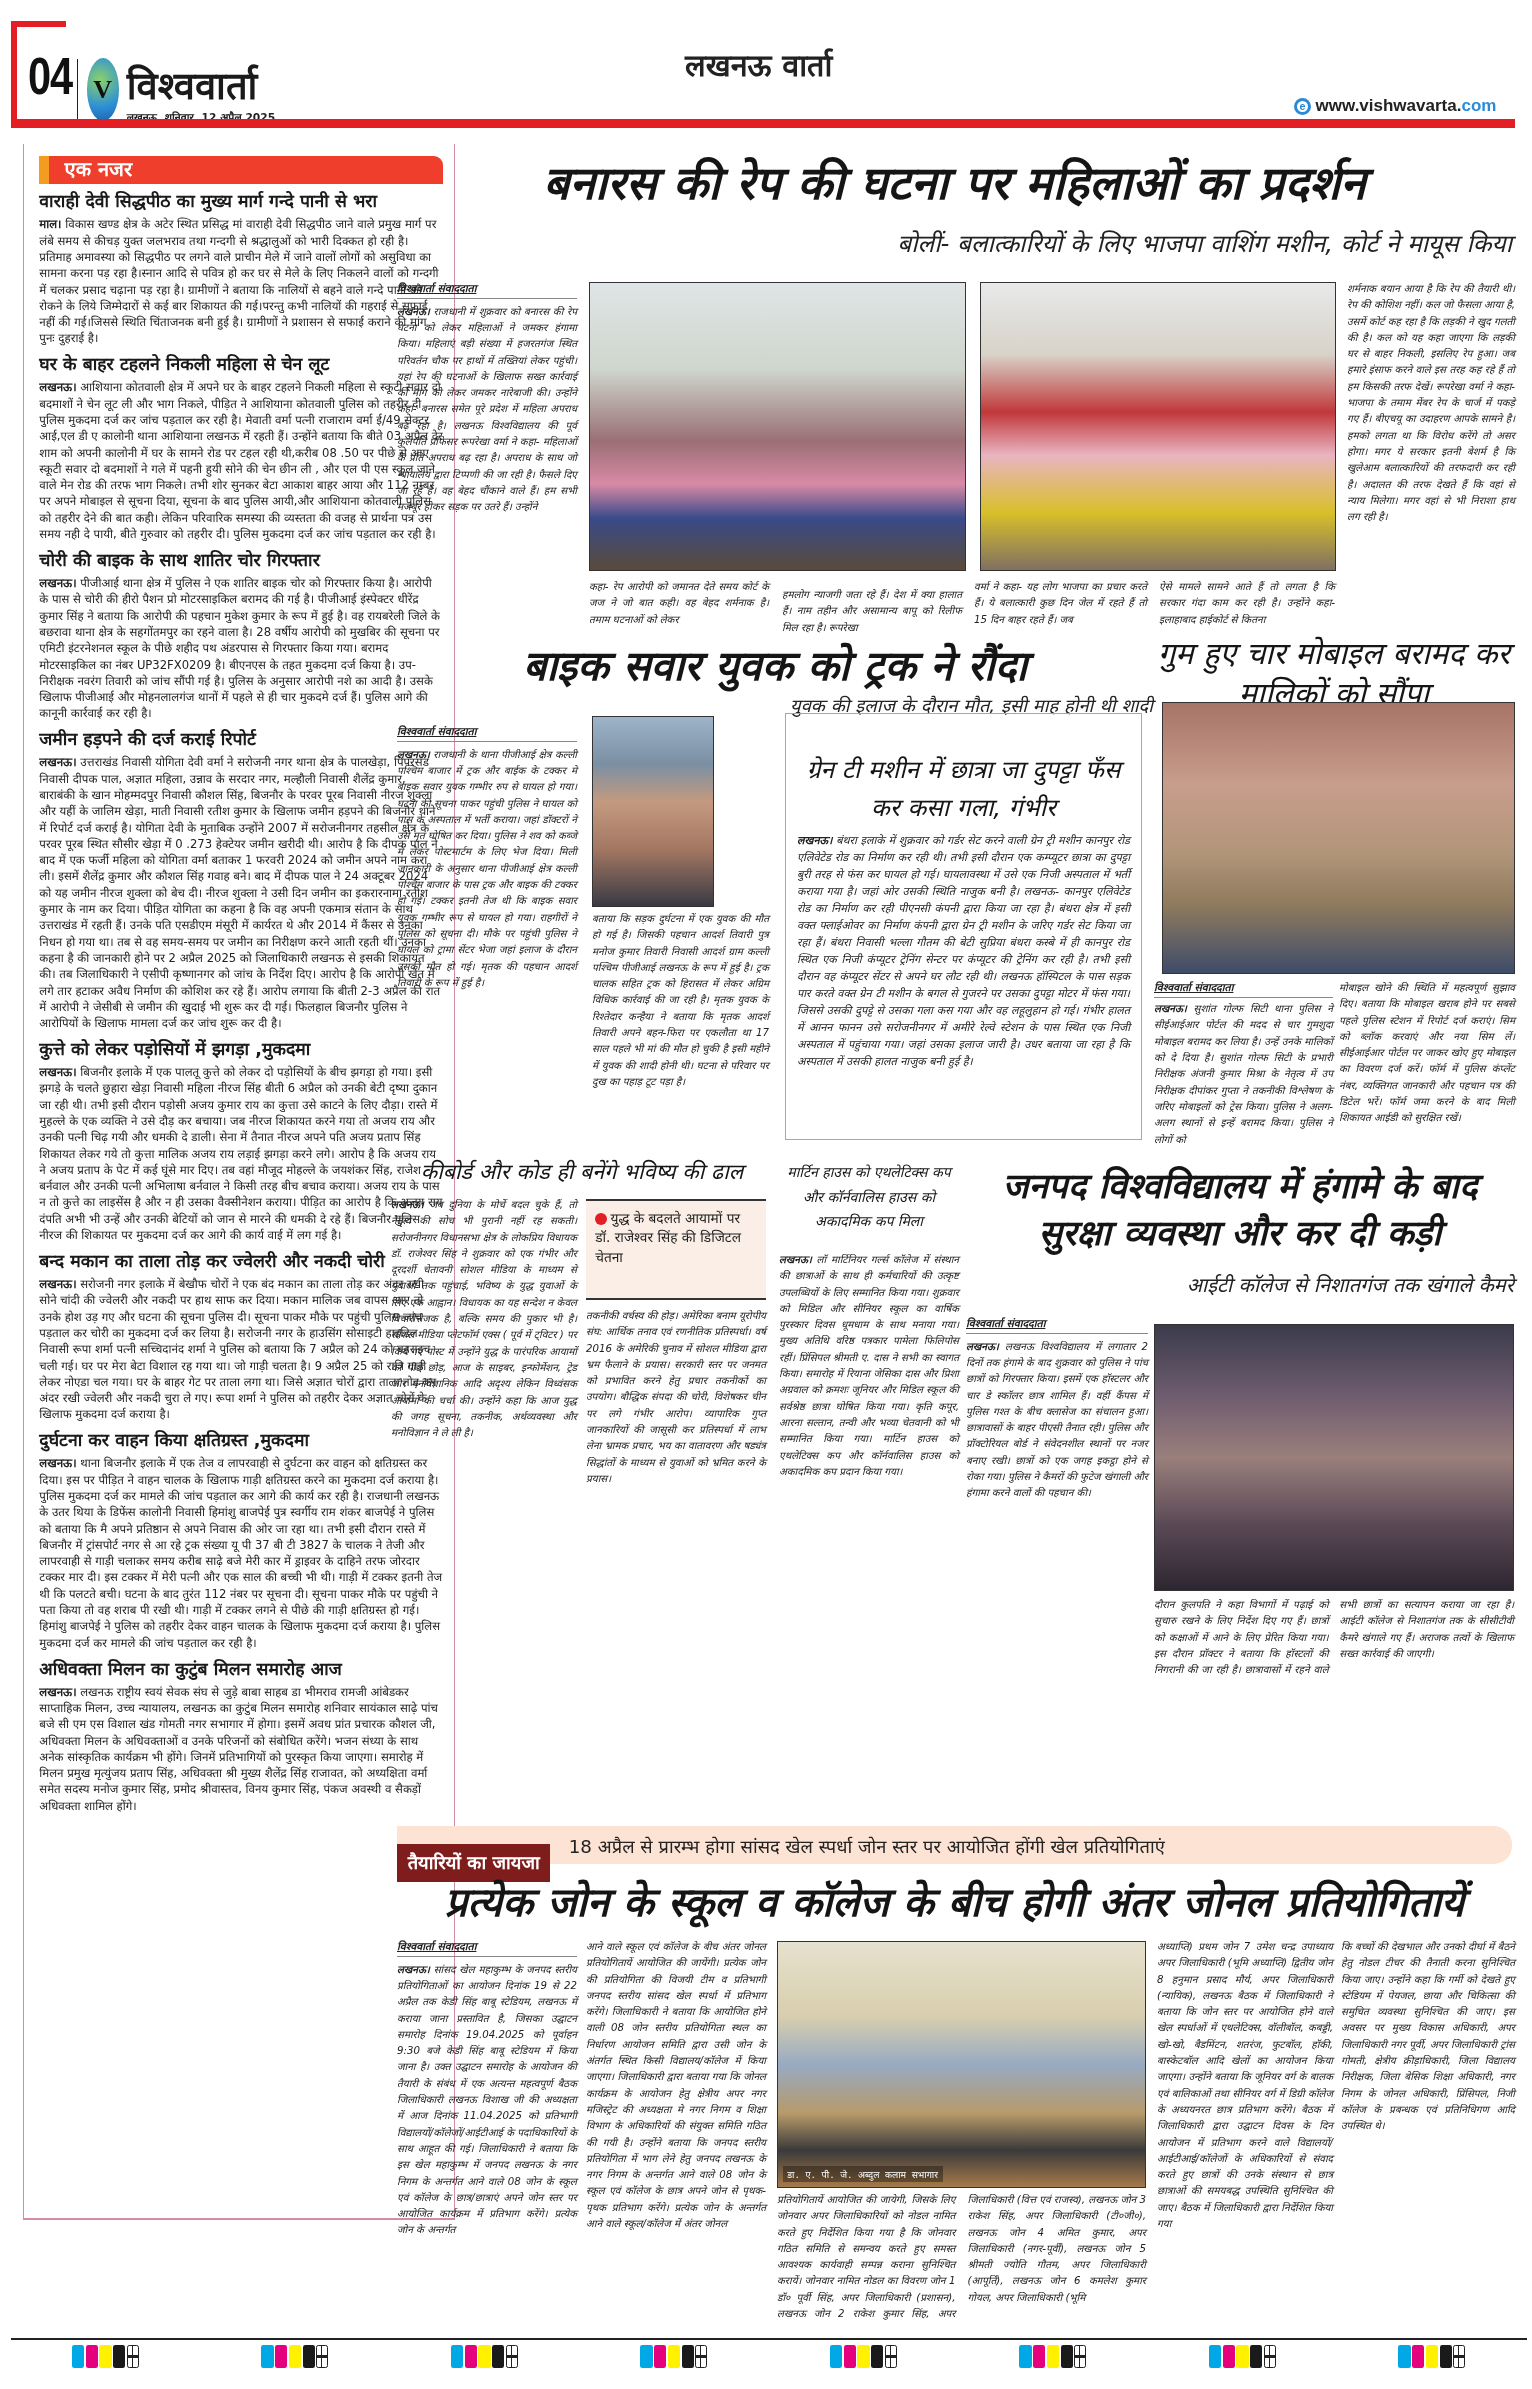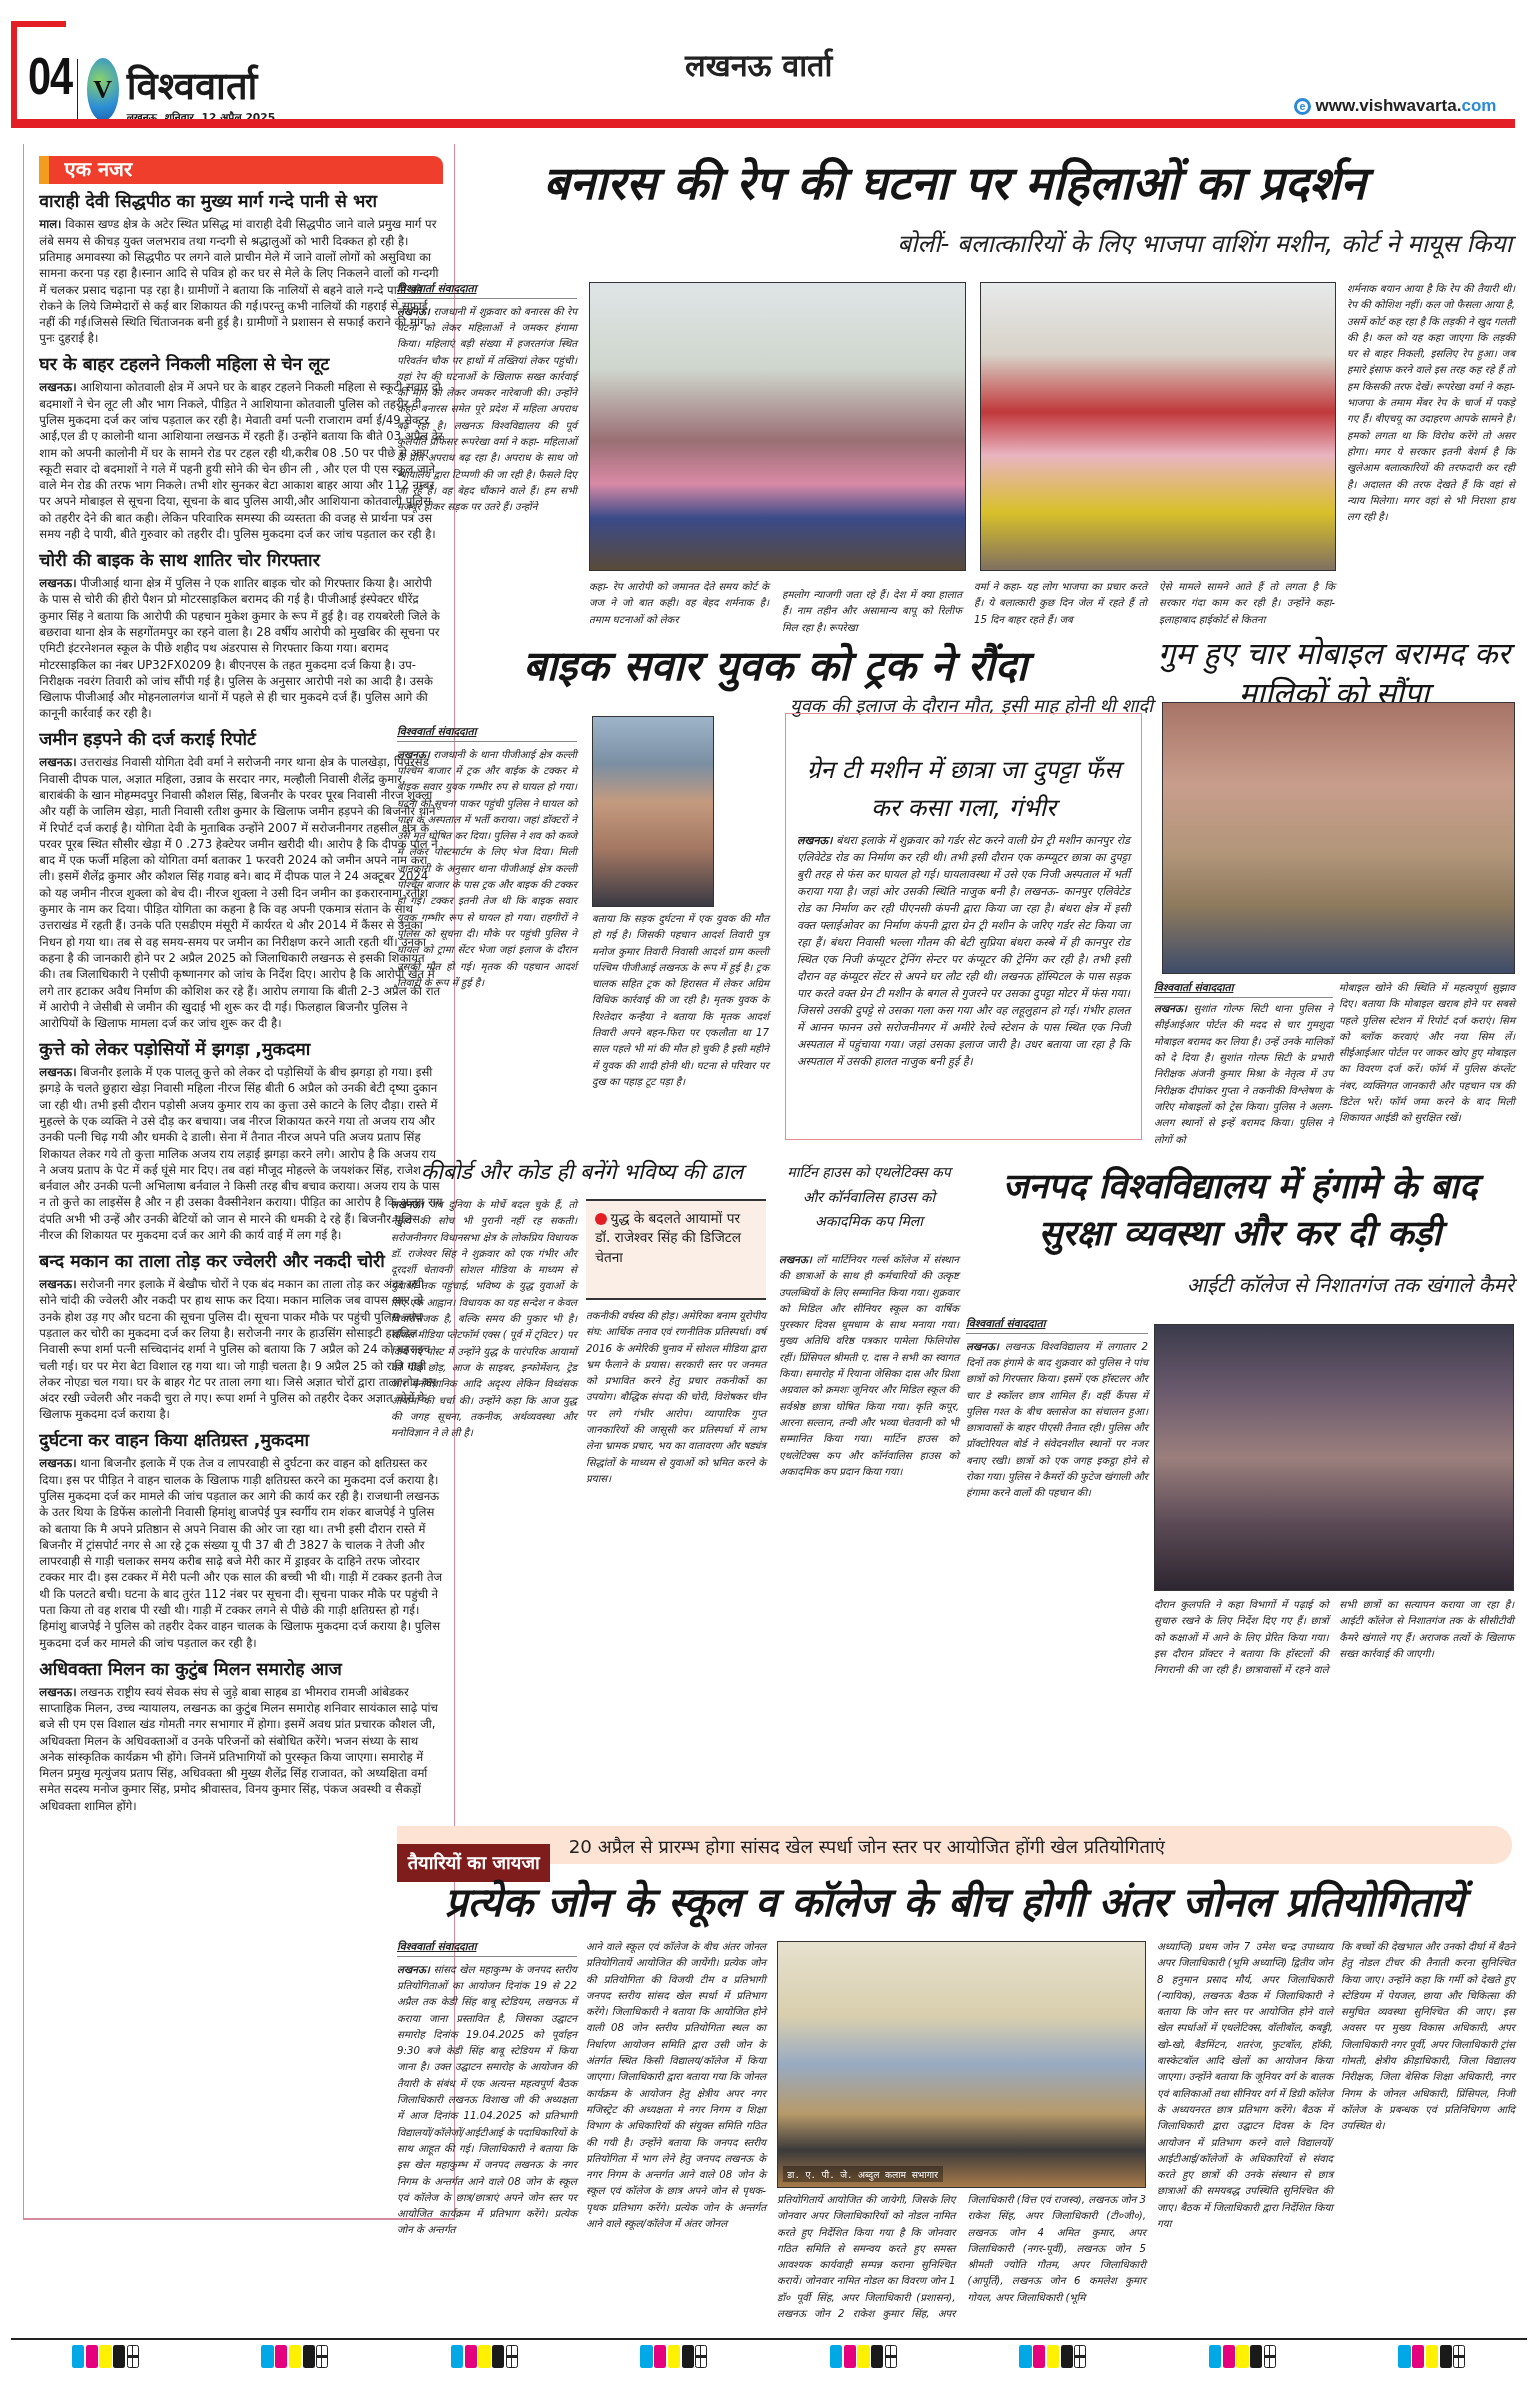--- a/index.html
+++ b/index.html
@@ -166,21 +166,21 @@
 <div class="abs sub" style="left:966px; top:1273px; width:548px; font-size:20px;">आईटी कॉलेज से निशातगंज तक खंगाले कैमरे</div>
 <div class="abs" style="left:966px; top:1316px; width:182px;">
   <div class="byline">विश्ववार्ता संवाददाता</div>
   <div class="body" style="margin-top:4.6px;"><b>लखनऊ।</b><span> लखनऊ विश्वविद्यालय में लगातार 2 दिनों तक हंगामे के बाद शुक्रवार को पुलिस ने पांच छात्रों को गिरफ्तार किया। इसमें एक हॉस्टलर और चार डे स्कॉलर छात्र शामिल हैं। वहीं कैंपस में पुलिस गश्त के बीच क्लासेज का संचालन हुआ। छात्रावासों के बाहर पीएसी तैनात रही। पुलिस और प्रॉक्टोरियल बोर्ड ने संवेदनशील स्थानों पर नजर बनाए रखी। छात्रों को एक जगह इकट्ठा होने से रोका गया। पुलिस ने कैमरों की फुटेज खंगाली और हंगामा करने वालों की पहचान की।</span></div>
 </div>
 <div class="photo ph-crowd" style="left:1154px; top:1324px; width:360px; height:267px;"></div>
 <div class="abs body" style="left:1154px; top:1597px; width:360px; column-count:2; column-gap:10.7px;">दौरान कुलपति ने कहा विभागों में पढ़ाई को सुचारु रखने के लिए निर्देश दिए गए हैं। छात्रों को कक्षाओं में आने के लिए प्रेरित किया गया। इस दौरान प्रॉक्टर ने बताया कि हॉस्टलों की निगरानी की जा रही है। छात्रावासों में रहने वाले सभी छात्रों का सत्यापन कराया जा रहा है। आईटी कॉलेज से निशातगंज तक के सीसीटीवी कैमरे खंगाले गए हैं। अराजक तत्वों के खिलाफ सख्त कार्रवाई की जाएगी।</div>
 
 <div class="strap">
   <div class="tag">तैयारियों का जायजा</div>
-  <div class="txt">20 अप्रैल से प्रारम्भ होगा सांसद खेल स्पर्धा जोन स्तर पर आयोजित होंगी खेल प्रतियोगिताएं</div>
+  <div class="txt">18 अप्रैल से प्रारम्भ होगा सांसद खेल स्पर्धा जोन स्तर पर आयोजित होंगी खेल प्रतियोगिताएं</div>
 </div>
 <div class="abs hl" style="left:397px; top:1879px; width:1115px; font-size:40px;">प्रत्येक जोन के स्कूल व कॉलेज के बीच होगी अंतर जोनल प्रतियोगितायें</div>
 <div class="abs" style="left:397px; top:1939px; width:180px;">
   <div class="byline">विश्ववार्ता संवाददाता</div>
   <div class="body" style="margin-top:4.6px;"><b>लखनऊ।</b><span> सांसद खेल महाकुम्भ के जनपद स्तरीय प्रतियोगिताओं का आयोजन दिनांक 19 से 22 अप्रैल तक केडी सिंह बाबू स्टेडियम, लखनऊ में कराया जाना प्रस्तावित है, जिसका उद्घाटन समारोह दिनांक 19.04.2025 को पूर्वाहन 9:30 बजे केडी सिंह बाबू स्टेडियम में किया जाना है। उक्त उद्घाटन समारोह के आयोजन की तैयारी के संबंध में एक अत्यन्त महत्वपूर्ण बैठक जिलाधिकारी लखनऊ विशाख जी की अध्यक्षता में आज दिनांक 11.04.2025 को प्रतिभागी विद्यालयों/कॉलेजों/आईटीआई के पदाधिकारियों के साथ आहूत की गई। जिलाधिकारी ने बताया कि इस खेल महाकुम्भ में जनपद लखनऊ के नगर निगम के अन्तर्गत आने वाले 08 जोन के स्कूल एवं कॉलेज के छात्र/छात्राएं अपने जोन स्तर पर आयोजित कार्यक्रम में प्रतिभाग करेंगे। प्रत्येक जोन के अन्तर्गत</span></div>
 </div>
 <div class="abs body" style="left:586px; top:1939px; width:180px;">आने वाले स्कूल एवं कॉलेज के बीच अंतर जोनल प्रतियोगितायें आयोजित की जायेंगी। प्रत्येक जोन की प्रतियोगिता की विजयी टीम व प्रतिभागी जनपद स्तरीय सांसद खेल स्पर्धा में प्रतिभाग करेंगे। जिलाधिकारी ने बताया कि आयोजित होने वाली 08 जोन स्तरीय प्रतियोगिता स्थल का निर्धारण आयोजन समिति द्वारा उसी जोन के अंतर्गत स्थित किसी विद्यालय/कॉलेज में किया जाएगा। जिलाधिकारी द्वारा बताया गया कि जोनल कार्यक्रम के आयोजन हेतु क्षेत्रीय अपर नगर मजिस्ट्रेट की अध्यक्षता मे नगर निगम व शिक्षा विभाग के अधिकारियों की संयुक्त समिति गठित की गयी है। उन्होंने बताया कि जनपद स्तरीय प्रतियोगिता में भाग लेने हेतु जनपद लखनऊ के नगर निगम के अन्तर्गत आने वाले 08 जोन के स्कूल एवं कॉलेज के छात्र अपने जोन से पृथक-पृथक प्रतिभाग करेंगे। प्रत्येक जोन के अन्तर्गत आने वाले स्कूल/कॉलेज में अंतर जोनल</div>
 <div class="photo ph-meeting" style="left:777px; top:1941px; width:369px; height:247px;font-family:Liberation Mono, monospace;">
   <div class="cap">डा. ए. पी. जे. अब्दुल कलाम सभागार</div>
 </div>

